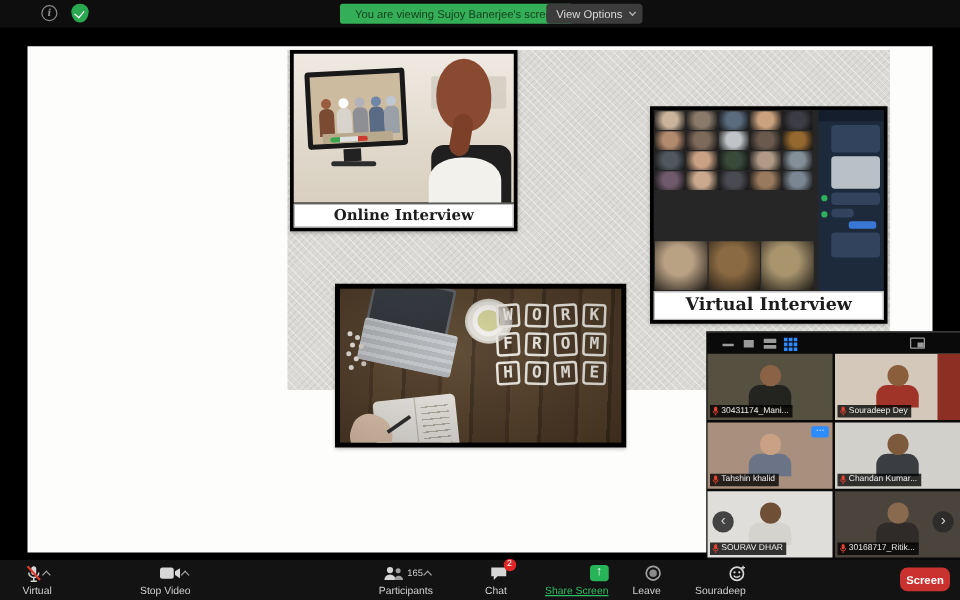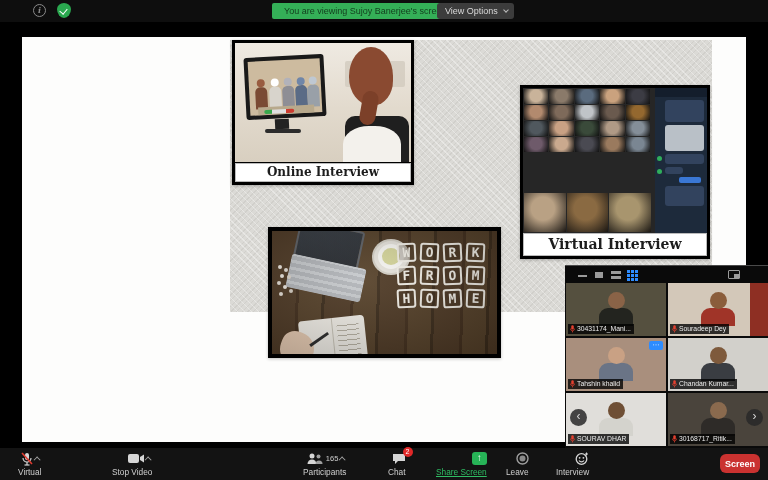--- a/index.html
+++ b/index.html
@@ -447,18 +447,18 @@
       <div class="tb-iconrow">
         <svg width="14" height="14" viewBox="0 0 14 14">
           <circle cx="6.5" cy="7" r="5.3" fill="none" stroke="#d6d6d6" stroke-width="1.3"></circle>
           <circle cx="4.6" cy="5.8" r="0.9" fill="#d6d6d6"></circle>
           <circle cx="8.4" cy="5.8" r="0.9" fill="#d6d6d6"></circle>
           <path d="M4 8.5 a3 3 0 0 0 5 0" stroke="#d6d6d6" stroke-width="1.1" fill="none"></path>
           <line x1="11.5" y1="0.5" x2="11.5" y2="3.5" stroke="#d6d6d6" stroke-width="1"></line>
           <line x1="10" y1="2" x2="13" y2="2" stroke="#d6d6d6" stroke-width="1"></line>
         </svg>
       </div>
-      <span class="tb-label">Interview</span>
+      <span class="tb-label">Souradeep</span>
     </div>
 
     <button class="leave-btn">Screen</button>
   </div>
 </div>
 
 </body></html>

